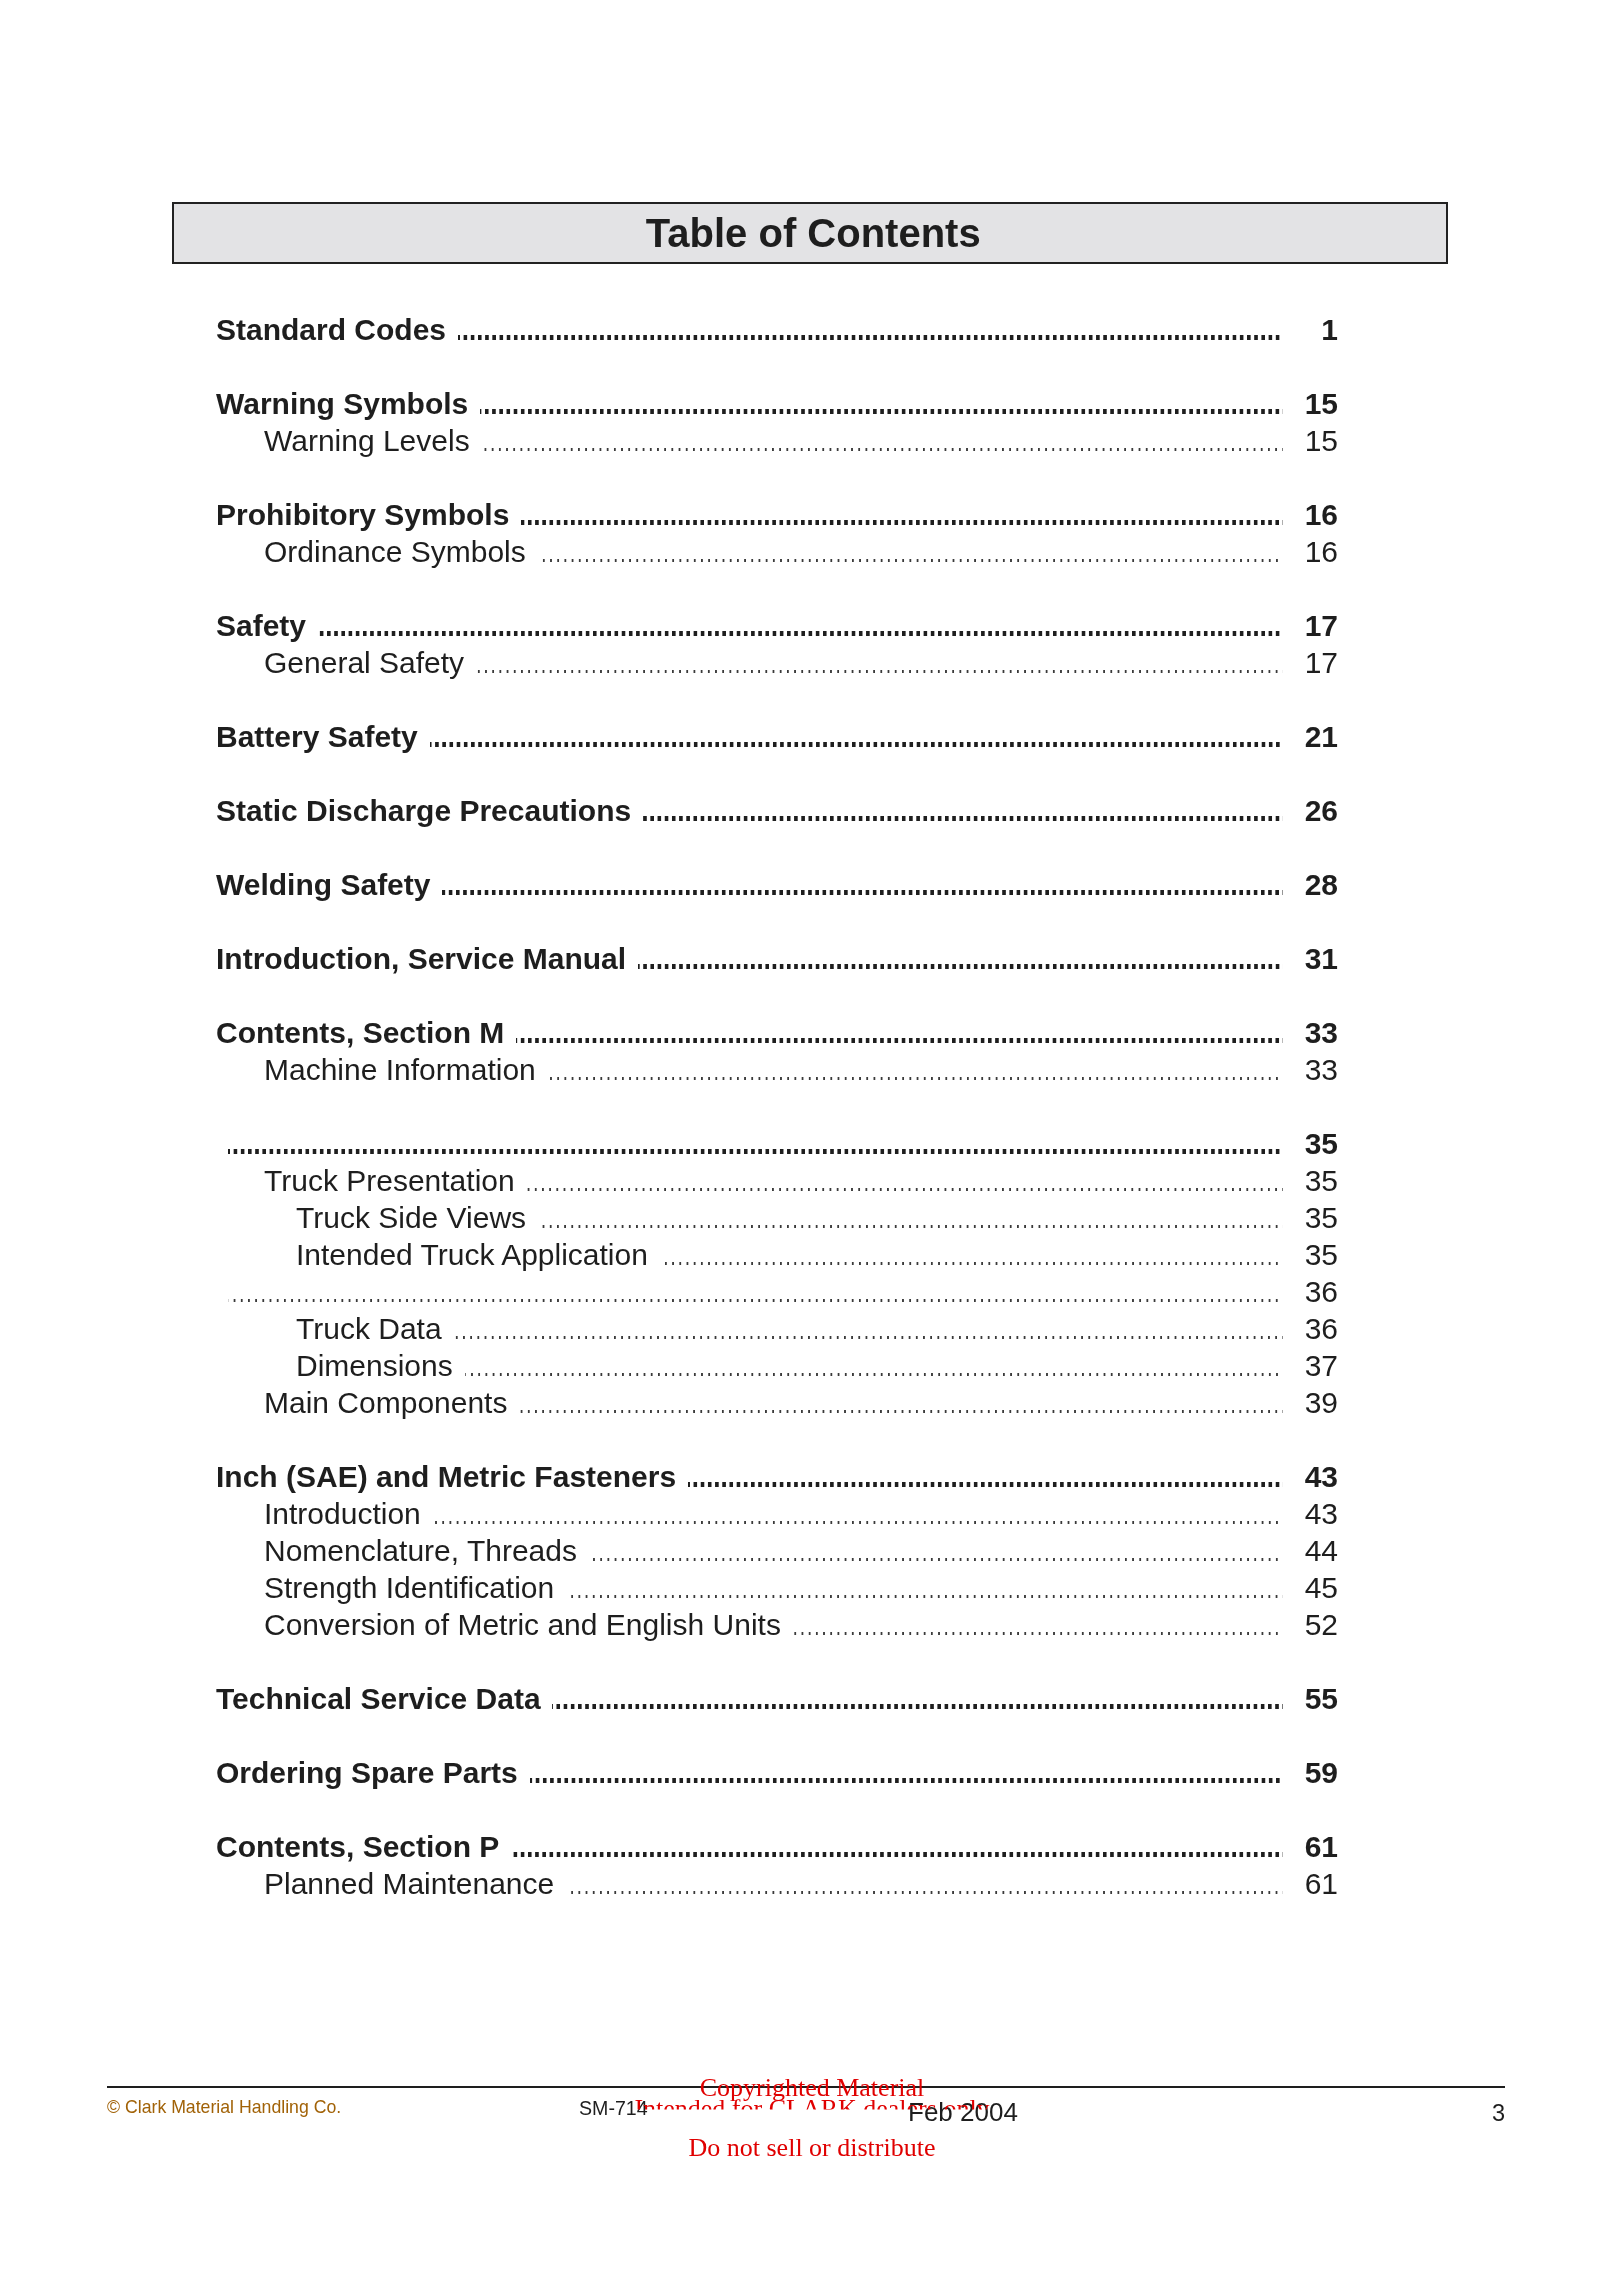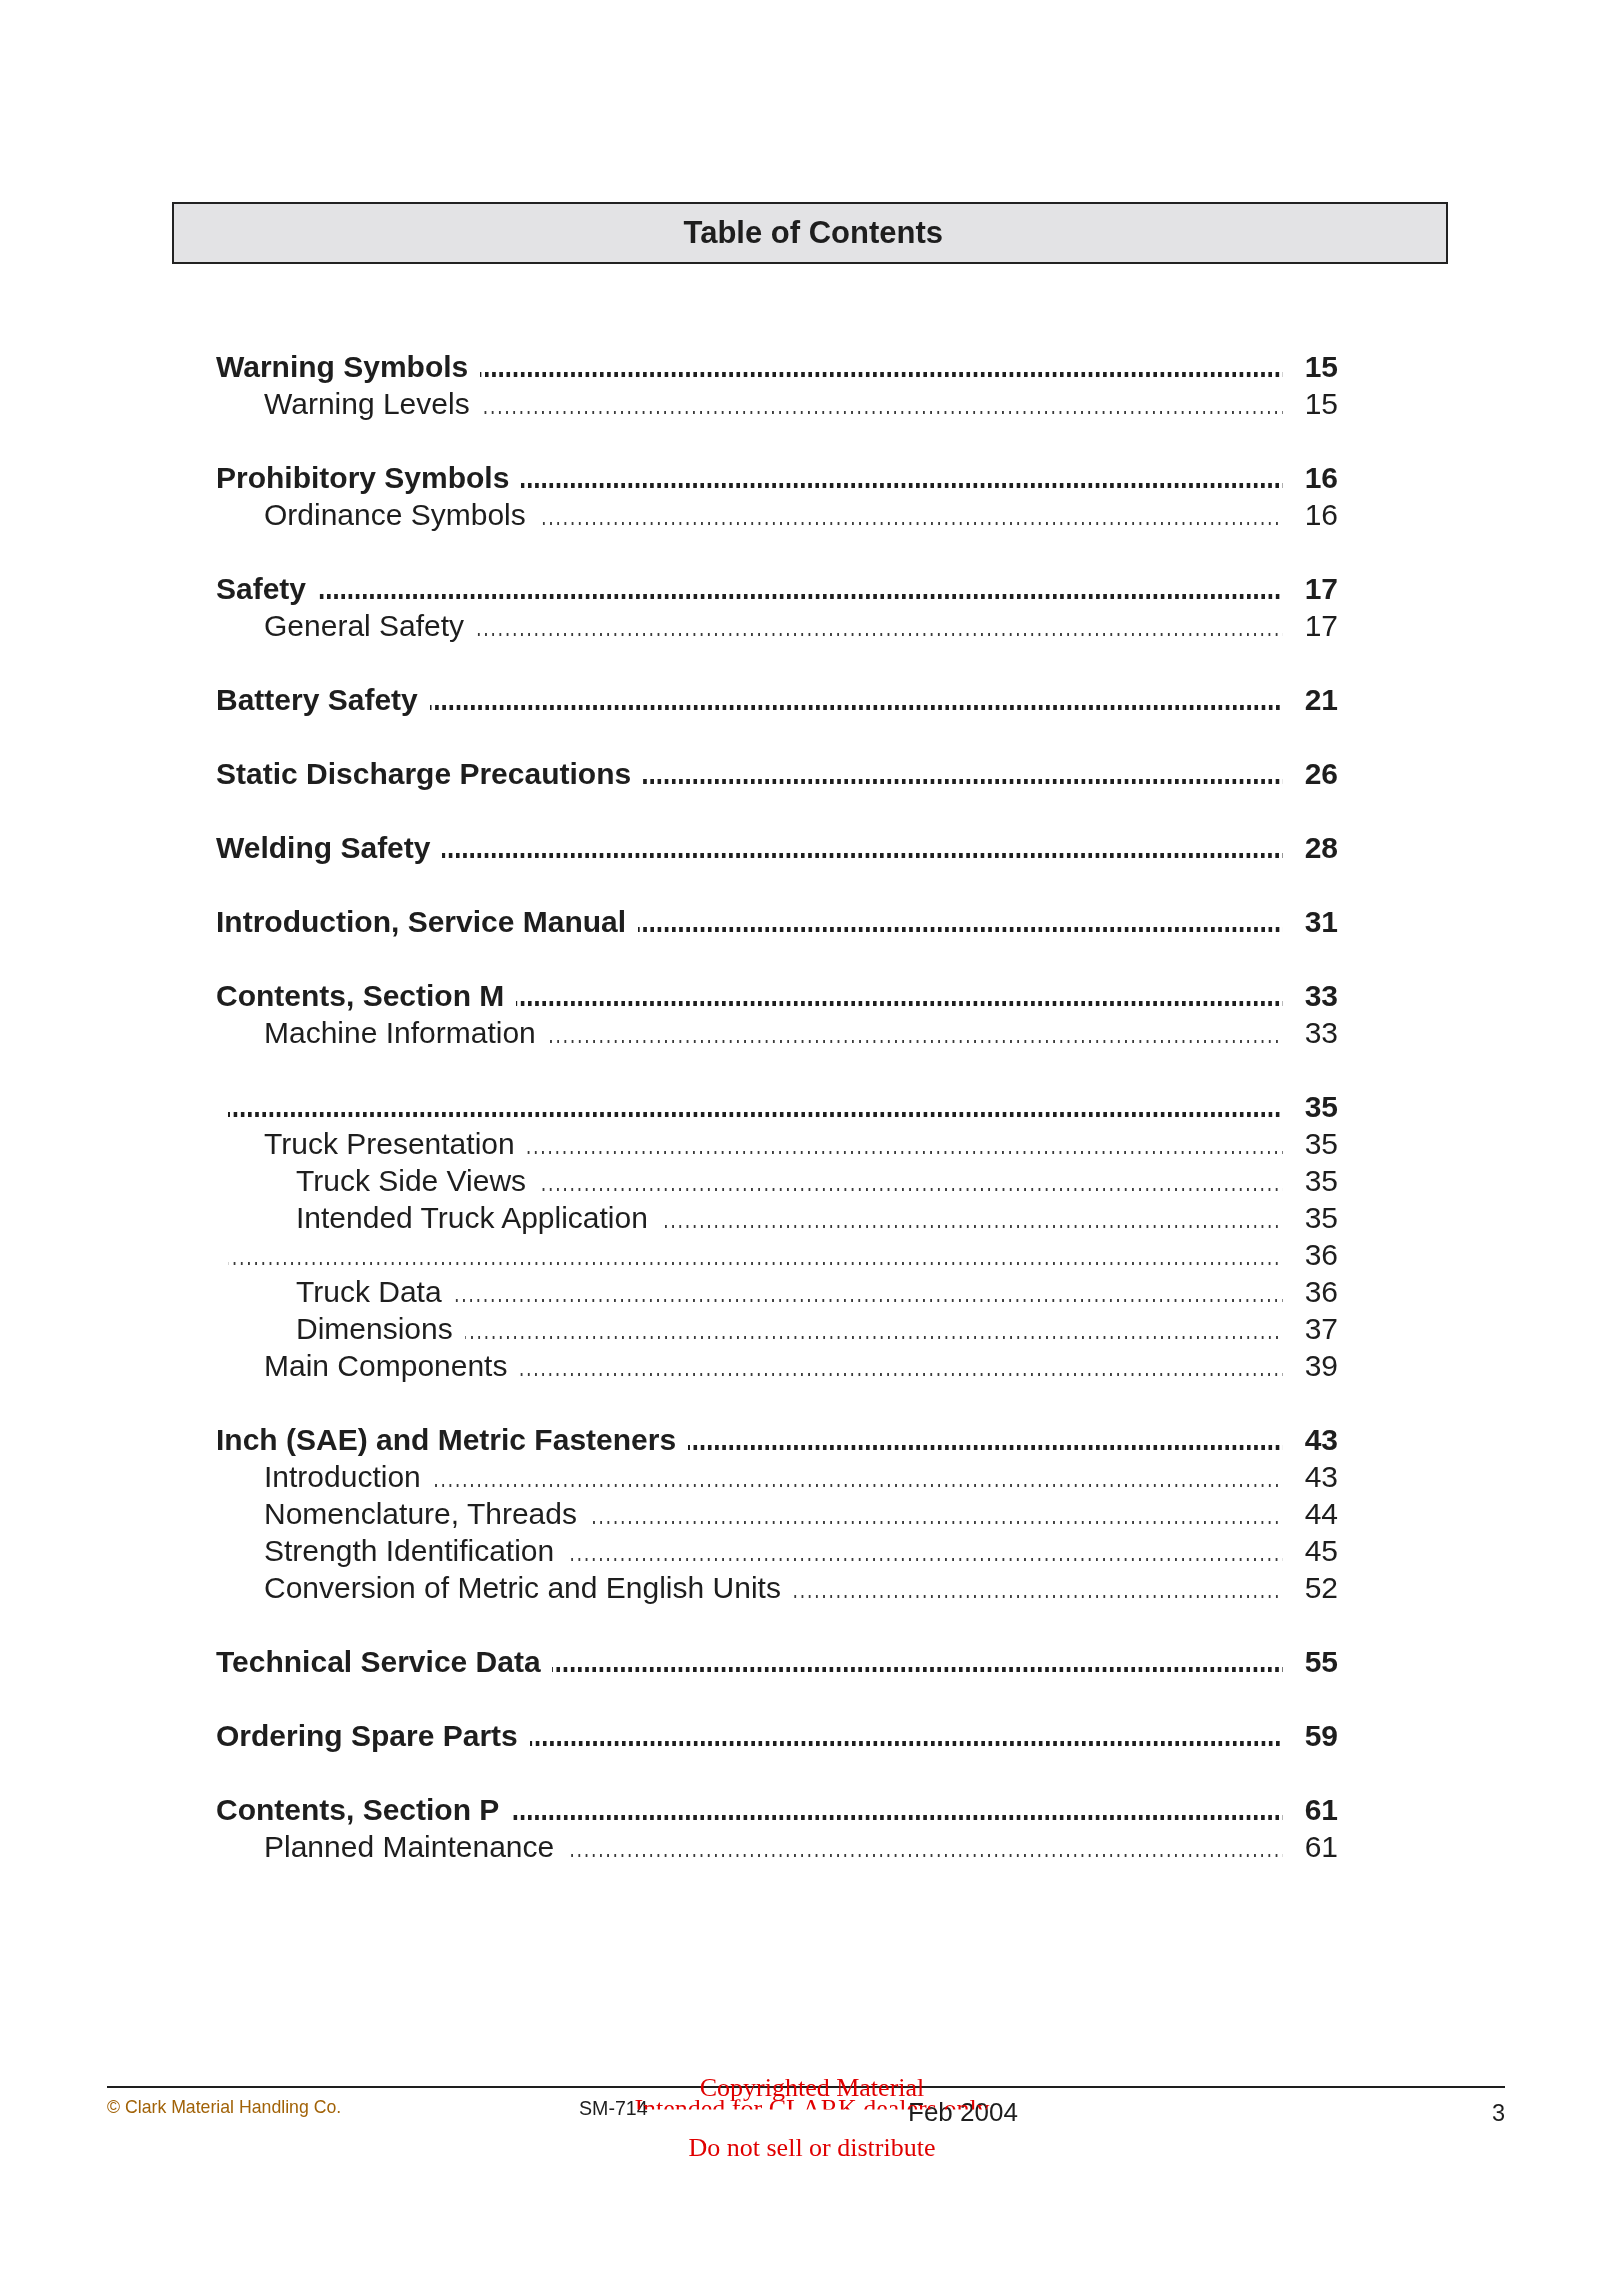--- a/index.html
+++ b/index.html
@@ -29,21 +29,21 @@
     height: 62px;
     background: #e3e3e5;
     border: 2px solid #222222;
     box-sizing: border-box;
     display: flex;
     align-items: center;
     justify-content: center;
   }
   .title-box .title-text {
     font-weight: bold;
-    font-size: 31px;
+    font-size: 40px;
     color: #1e1e1e;
     letter-spacing: 0px;
     padding-left: 6.5px;
   }
   .toc {
     position: absolute;
     left: 216px;
     top: 311px;
     width: 1122px;
   }
@@ -171,20 +171,25 @@
 </head>
 <body>
 
 <div class="page">
 
   <div class="title-box">
     <span class="title-text">Table of Contents</span>
   </div>
 
   <div class="toc" id="toc">
+      <div class="toc-row lvl0 first">
+        <span class="label">Standard Codes</span>
+        <span class="leader"></span>
+        <span class="pageno">1</span>
+      </div>
       <div class="toc-row lvl0 gap">
         <span class="label">Warning Symbols</span>
         <span class="leader"></span>
         <span class="pageno">15</span>
       </div>
       <div class="toc-row lvl1">
         <span class="label">Warning Levels</span>
         <span class="leader"></span>
         <span class="pageno">15</span>
       </div>

